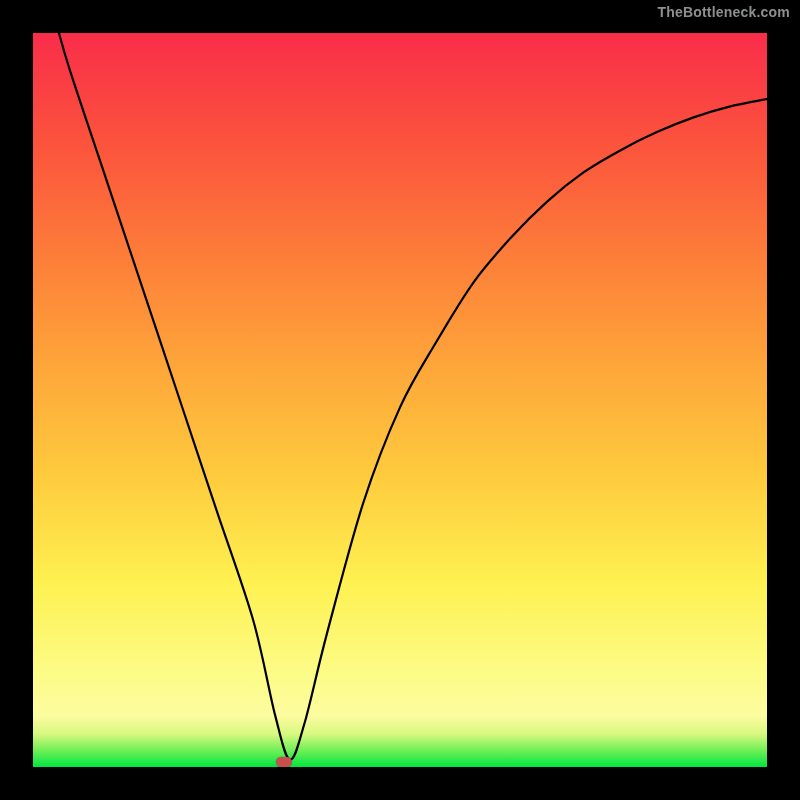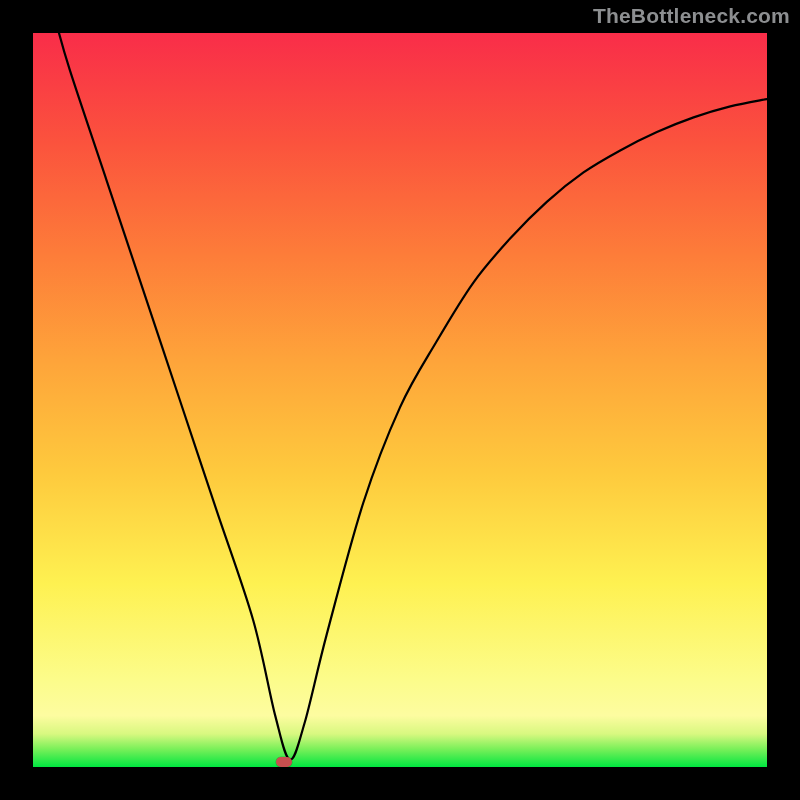--- a/index.html
+++ b/index.html
@@ -60,21 +60,21 @@
     height: 10px;
     background: #c94f4f;
     border-radius: 6px;
     transform: translate(-50%, -50%);
     box-shadow: 0 0 0 0.5px rgba(0,0,0,0.2);
   }
   .watermark {
     position: absolute;
     top: 4px;
     right: 10px;
-    font-size: 21px;
+    font-size: 14px;
     font-weight: 600;
     color: #8d8f91;
     letter-spacing: 0.2px;
     font-family: Arial, Helvetica, sans-serif;
   }
 </style>
 </head>
 <body>
 
 <div class="frame">

